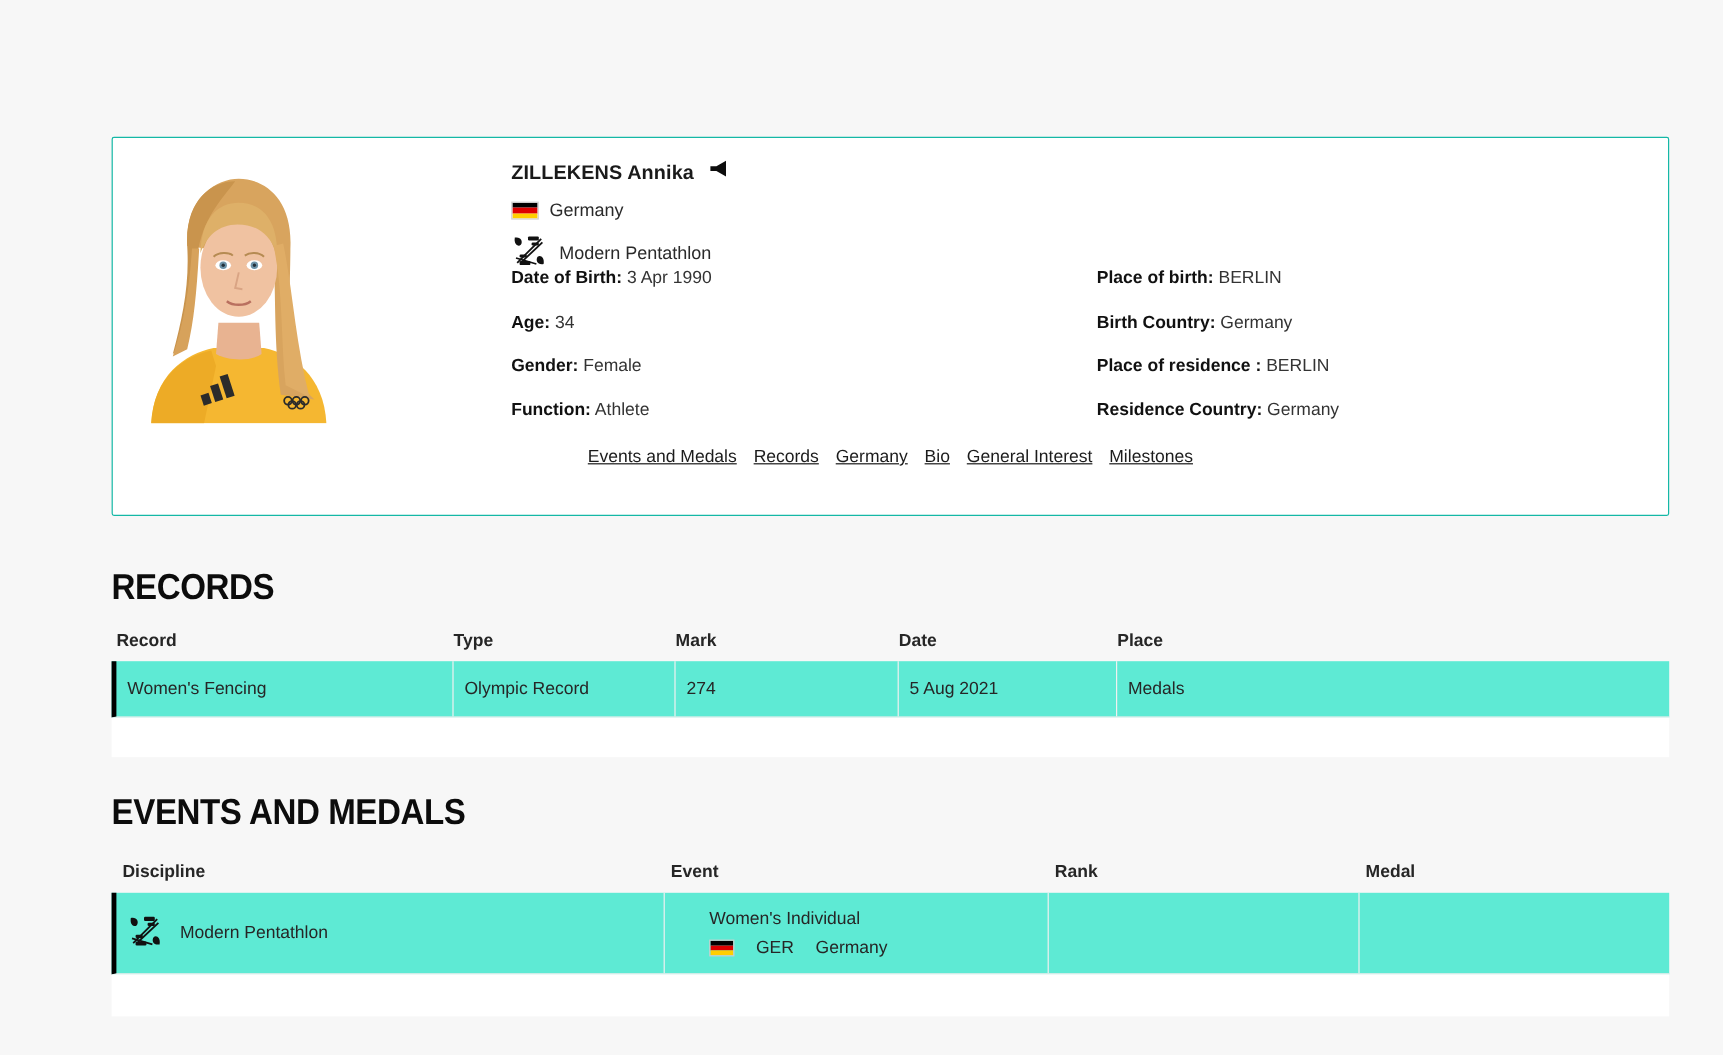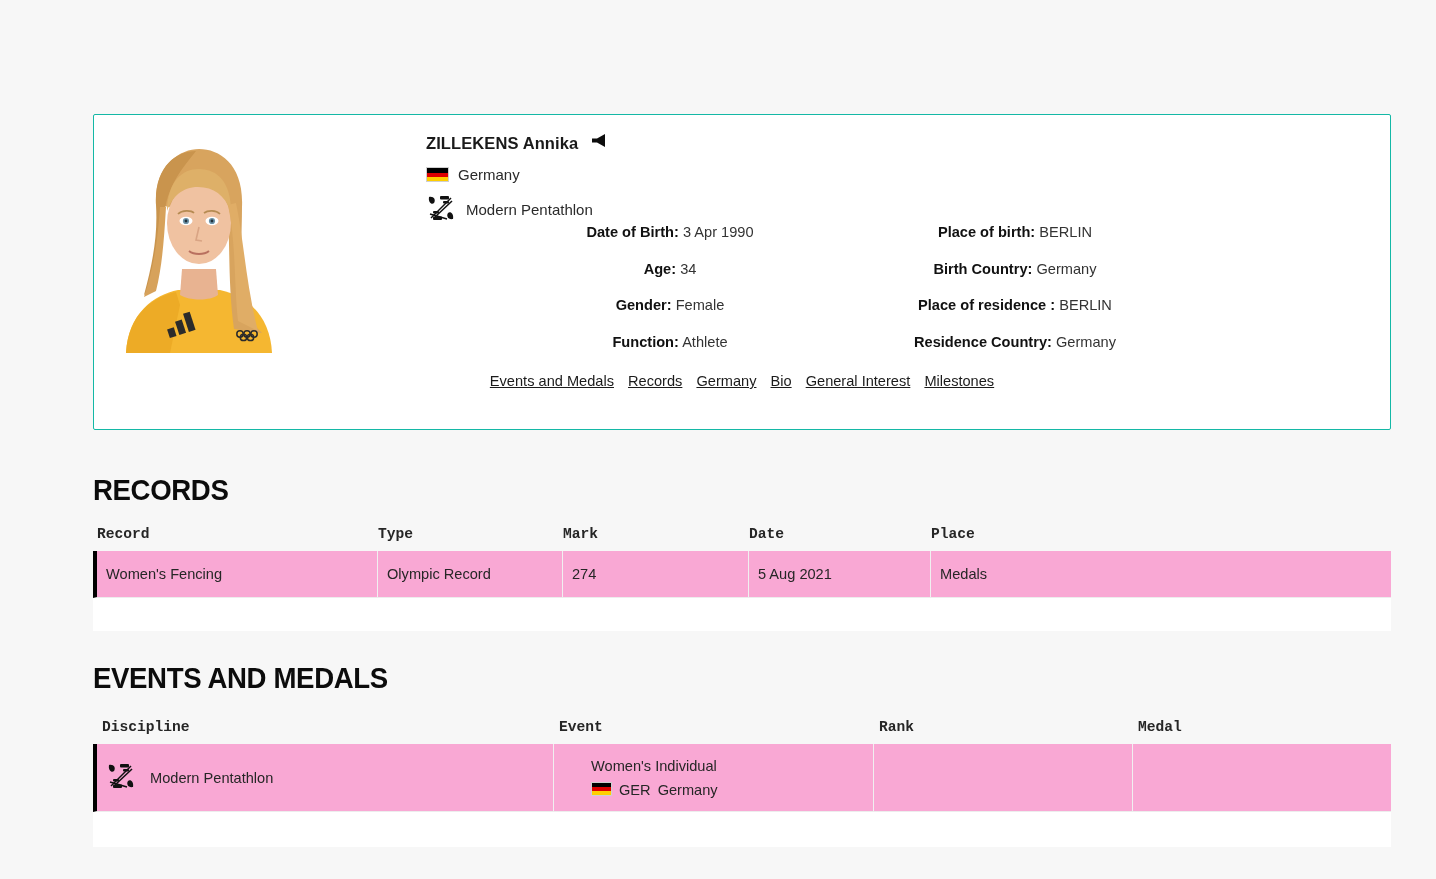--- a/index.html
+++ b/index.html
@@ -59,21 +59,21 @@
   .flag i { display: block; height: 33.34%; width: 100%; }
   .flag .b1 { background: #000000; }
   .flag .b2 { background: #dd0000; }
   .flag .b3 { background: #ffce00; }
   .flag-sm { width: 21px; height: 14px; }
 
   .details {
     position: absolute; left: 332px; top: 110px; right: 20px;
     display: flex;
   }
-  .det-col { width: 488px; text-align: center; }
+  .det-col { width: 488px; }
   .det-col.right { width: auto; }
   .det-line {
     font-size: 14.6px; line-height: 1;
     margin-bottom: 22px;
     color: #2e2e2e; white-space: nowrap;
   }
   .det-line:last-child { margin-bottom: 0; }
   .det-label { font-weight: bold; color: #111; }
   .det-value { color: #333; }
 
@@ -100,55 +100,55 @@
 
   
   .tbl { position: absolute; left: 93px; width: 1298px; }
   .tbl-head {
     display: flex; background: #f7f7f7;
     font-size: 14px; font-weight: bold; color: #121212;
     padding: 7px 0 9px 0;
   }
   .tbl-body { background: #ffffff; }
   .tbl-row {
-    display: flex; background: #f9a8d4;
+    display: flex; background: #5eead4;
     border-left: 4px solid #000000;
     border-bottom: 1px solid #ededed;
   }
   .tbl-row .cell { border-right: 1px solid #f0f0f0; }
   .tbl-row .cell:last-child { border-right: none; }
   .cell {
     font-size: 14.6px; color: #262626;
     padding: 0 0 0 0;
     display: flex; align-items: center;
     min-height: 100%;
   }
   .tbl-foot { background: #ffffff; }
 
   
   .rec-c1 { width: 281px; padding-left: 9px; }
   .rec-c2 { width: 185px; padding-left: 9px; }
   .rec-c3 { width: 186px; padding-left: 9px; }
   .rec-c4 { width: 182px; padding-left: 9px; }
   .rec-c5 { flex: 1; padding-left: 9px; }
-  .head-pad { padding-left: 4px; font-family: Liberation Mono, monospace; }
+  .head-pad { padding-left: 4px; }
 
   .rec-row .cell { height: 46px; }
 
   
   .ev-c1 { width: 457px; padding-left: 9px; }
   .ev-c2 { width: 320px; padding-left: 9px; }
   .ev-c3 { width: 259px; padding-left: 9px; }
   .ev-c4 { flex: 1; padding-left: 9px; text-align: center; }
   .ev-row .cell { height: 67px; align-items: center; }
   .ev-disc { display: flex; align-items: center; gap: 14px; }
   .ev-event { display: block; padding: 11px 0; margin-left: 28px; }
   .ev-event .ev-line1 { font-size: 14.6px; color: #262626; }
   .ev-event .ev-line2 {
-    display: flex; align-items: flex-start; gap: 7px;
+    display: flex; align-items: center; gap: 18px;
     font-size: 14.6px; color: #262626; margin-top: 8px;
   }
 </style>
 </head>
 <body>
 
 <div class="page">
 
   <div class="athlete-card">
 

